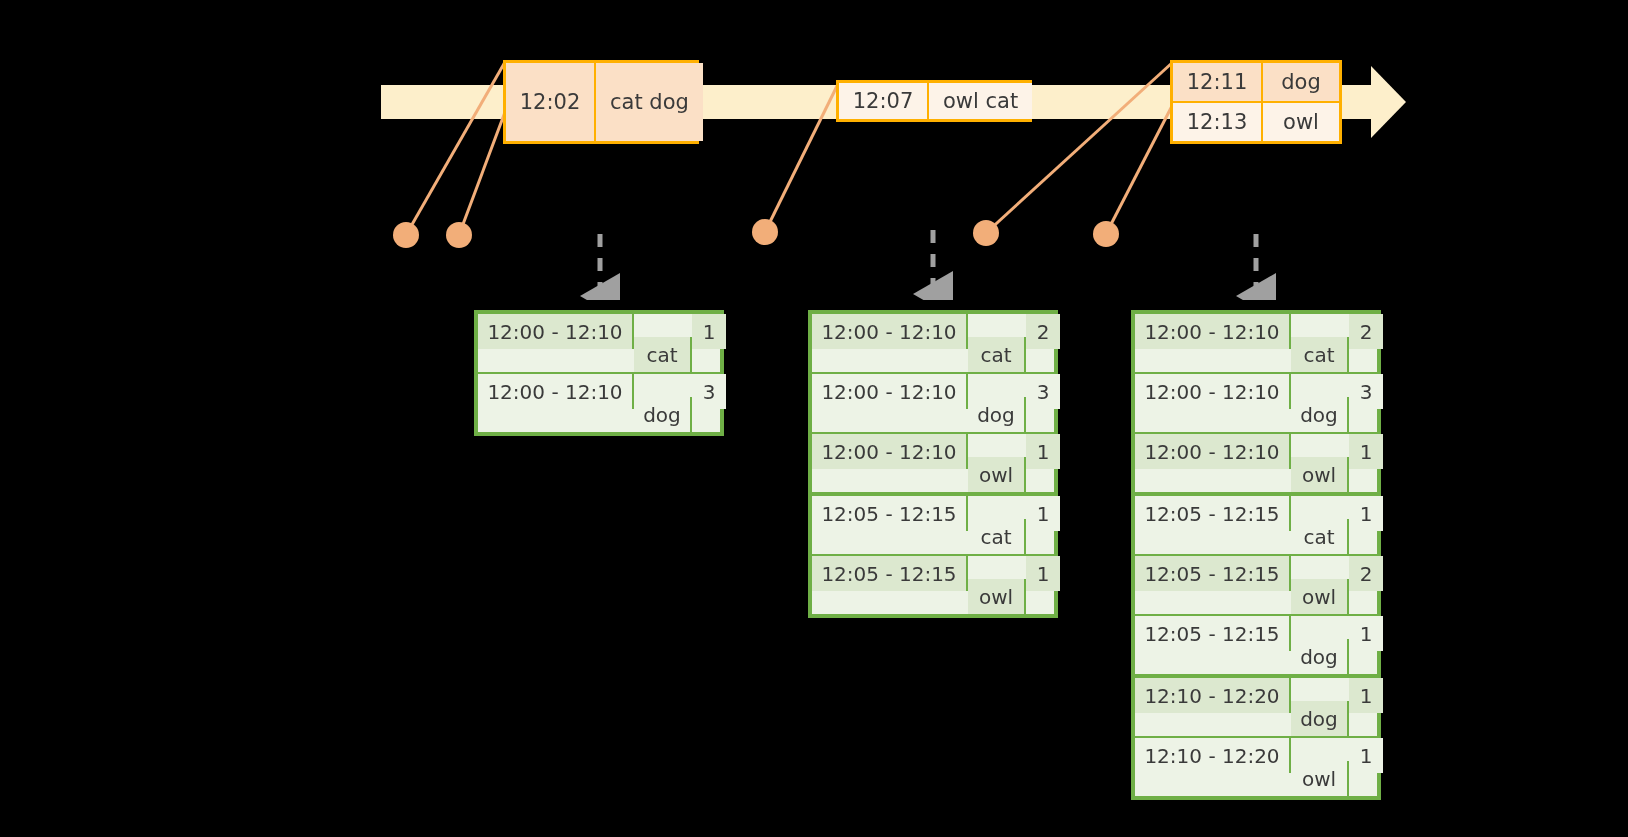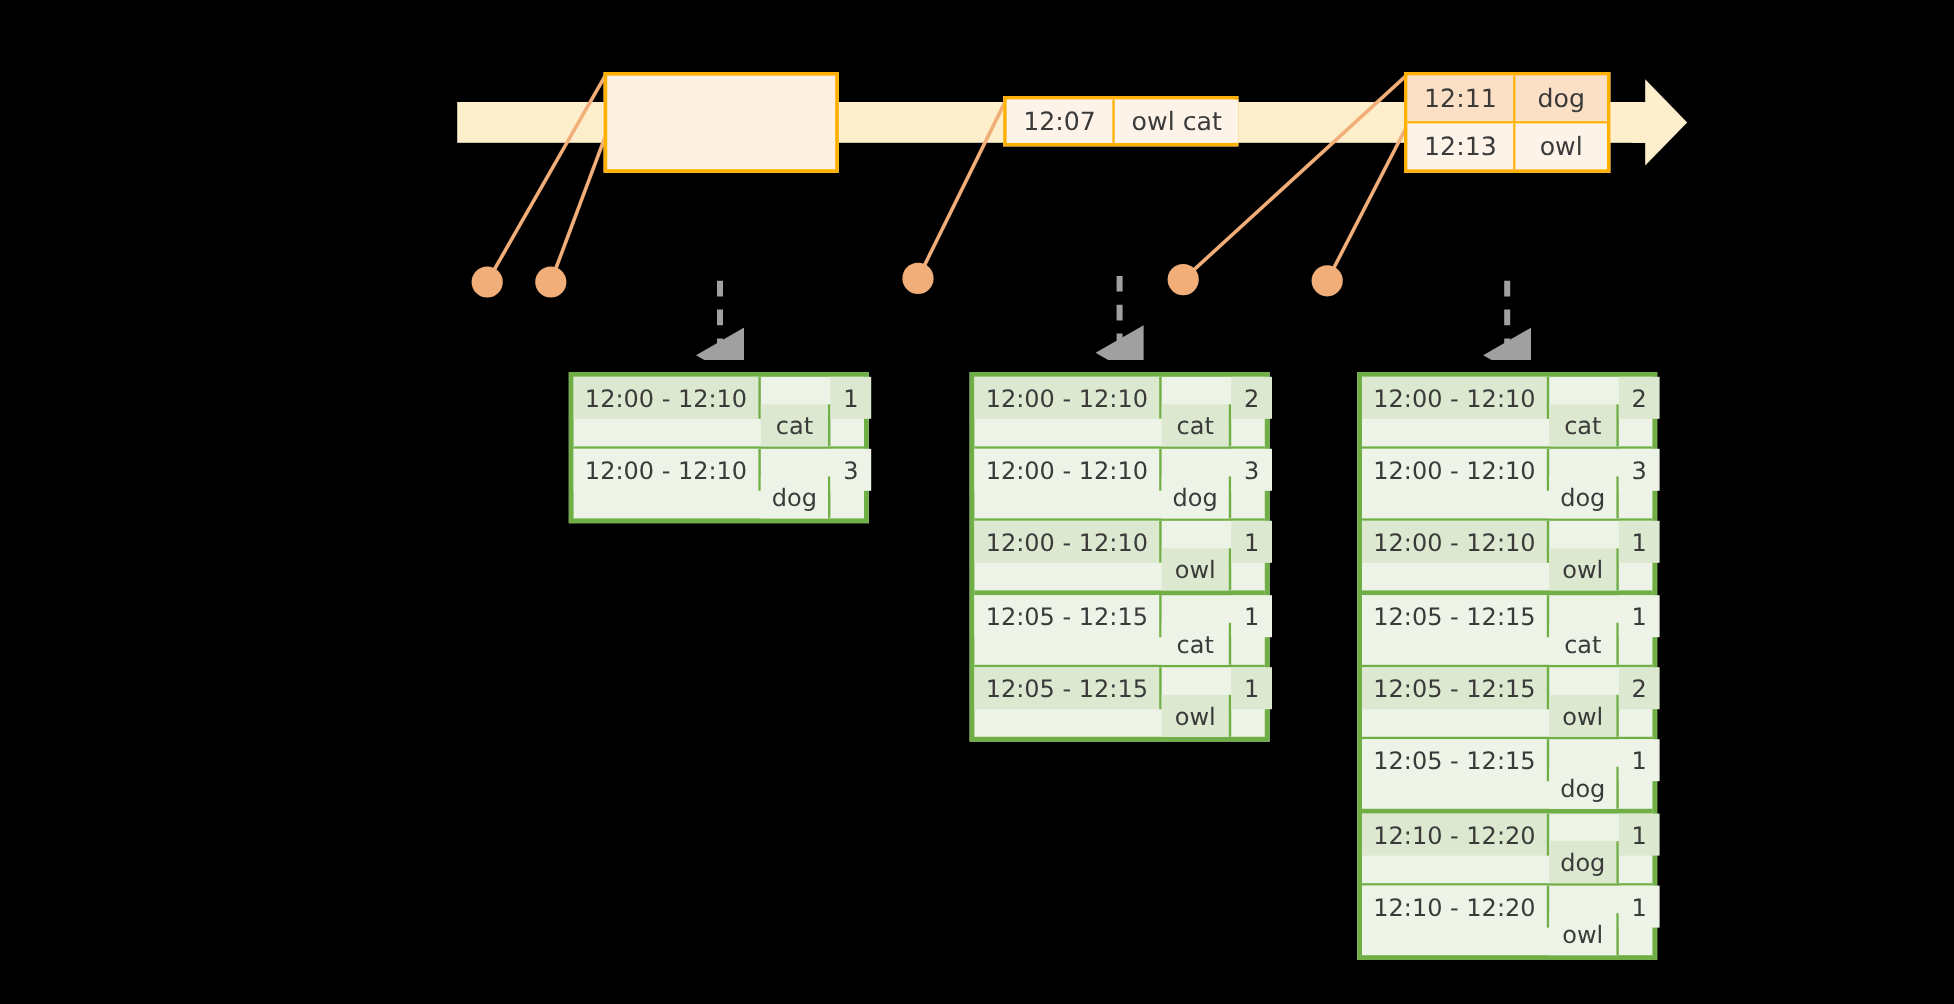--- a/index.html
+++ b/index.html
@@ -97,20 +97,24 @@
     </g>
 
     <g stroke="#A0A0A0" stroke-width="5" stroke-dasharray="13,11" fill="none">
       <line x1="600" y1="234" x2="600" y2="296" marker-end="url(#dashhead)"></line>
       <line x1="933" y1="230" x2="933" y2="294" marker-end="url(#dashhead)"></line>
       <line x1="1256" y1="234" x2="1256" y2="296" marker-end="url(#dashhead)"></line>
     </g>
   </svg>
 
   <div class="evt-box" style="left:503px;top:60px;width:196px;height:84px;">
+    <div class="evt-row shade">
+      <div class="evt-time">12:02</div>
+      <div class="evt-words">cat dog</div>
+    </div>
   </div>
 
   <div class="evt-box" style="left:836px;top:80px;width:196px;height:42px;">
     <div class="evt-row">
       <div class="evt-time">12:07</div>
       <div class="evt-words">owl cat</div>
     </div>
   </div>
 
   <div class="evt-box" style="left:1170px;top:60px;width:172px;height:84px;">

